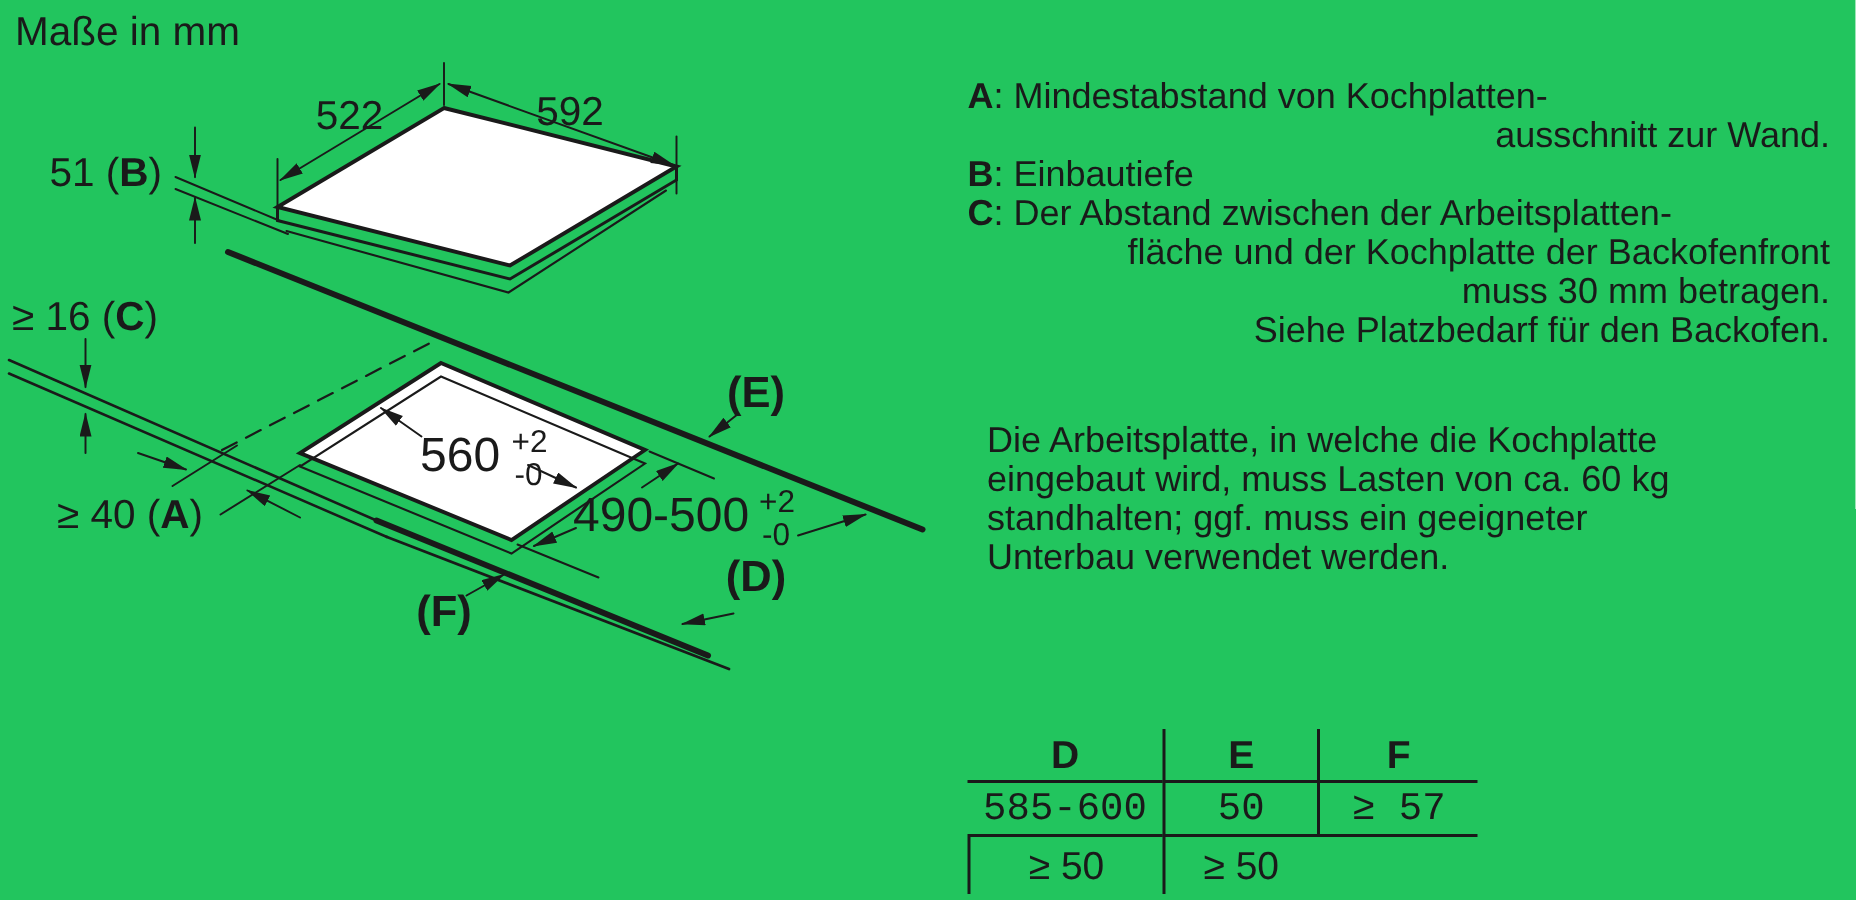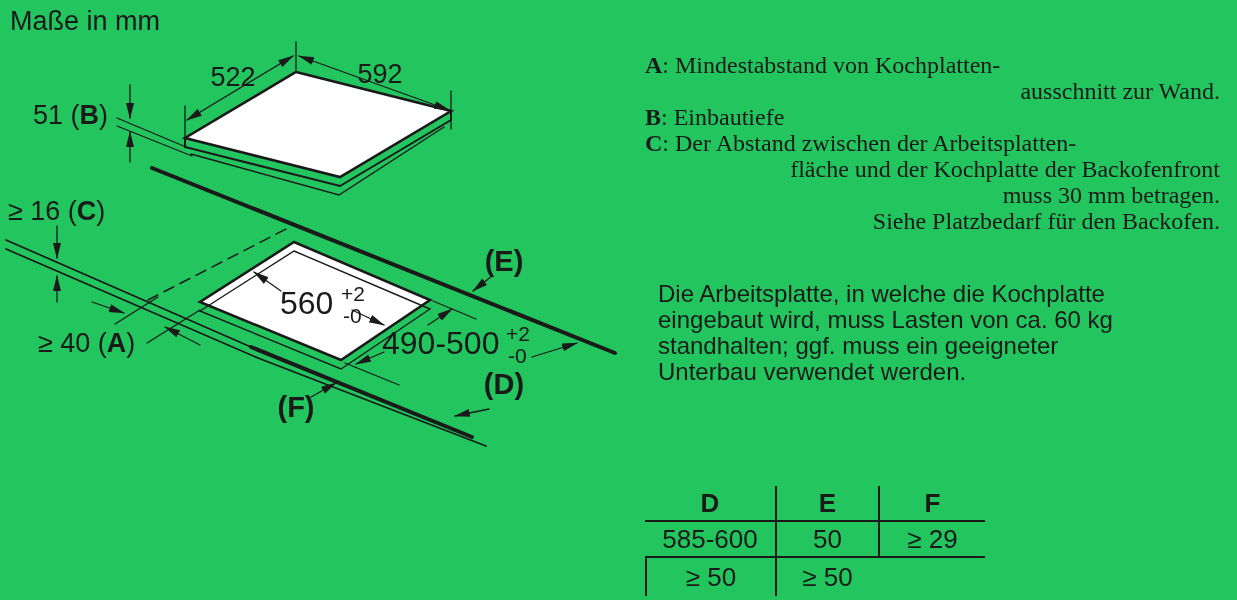--- a/index.html
+++ b/index.html
@@ -2,33 +2,33 @@
 <html><head>
 <meta charset="utf-8">
 <style>
   html,body{margin:0;padding:0;background:#fff;}
   .stage{
     position:relative;width:1237px;height:600px;background:#22c55e;
     font-family:"Liberation Sans",sans-serif;color:#1a1a1a;overflow:hidden;
   }
   .title{position:absolute;left:10px;top:6px;font-size:27px;}
   svg text{font-family:"Liberation Sans",sans-serif;fill:#1a1a1a;}
-  .legend{position:absolute;left:645px;top:52px;width:575px;font-size:24px;line-height:26px;font-family:Liberation Serif, serif;}
+  .legend{position:absolute;left:645px;top:52px;width:575px;font-size:24px;line-height:26px;}
   .lg-line{white-space:nowrap;}
   .lg-line.cont{padding-left:31px;text-align:right;}
   .lg-key{font-weight:bold;}
   .para{position:absolute;left:658px;top:281px;width:575px;font-size:24px;line-height:26px;}
   .tbl{
     position:absolute;left:645px;top:486px;width:340px;
     display:grid;grid-template-columns:130px 103px 107px;
     font-size:26px;text-align:center;
   }
   .tbl .cell{display:flex;align-items:center;justify-content:center;}
   .tbl .hdr{font-weight:bold;height:34px;border-bottom:2px solid #1a1a1a;}
-  .tbl .r1{height:34px;border-bottom:2px solid #1a1a1a;}
+  .tbl .r1{height:34px;border-bottom:2px solid #1a1a1a;font-family:Liberation Mono, monospace;}
   .tbl .r2{height:38px;}
   .tbl .vline{border-left:2px solid #1a1a1a;}
 </style>
 </head>
 <body>
 
 <div class="stage">
 
   <div class="title">Maße in mm</div>
 
@@ -126,19 +126,19 @@
     <div>Unterbau verwendet werden.</div>
   </div>
 
   <div class="tbl">
     <div class="cell hdr">D</div>
     <div class="cell hdr vline">E</div>
     <div class="cell hdr vline">F</div>
 
     <div class="cell r1">585-600</div>
     <div class="cell r1 vline">50</div>
-    <div class="cell r1 vline">≥ 29</div>
+    <div class="cell r1 vline">≥ 57</div>
 
     <div class="cell r2 vline">≥ 50</div>
     <div class="cell r2 vline">≥ 50</div>
   </div>
 
 </div>
 
 </body></html>

